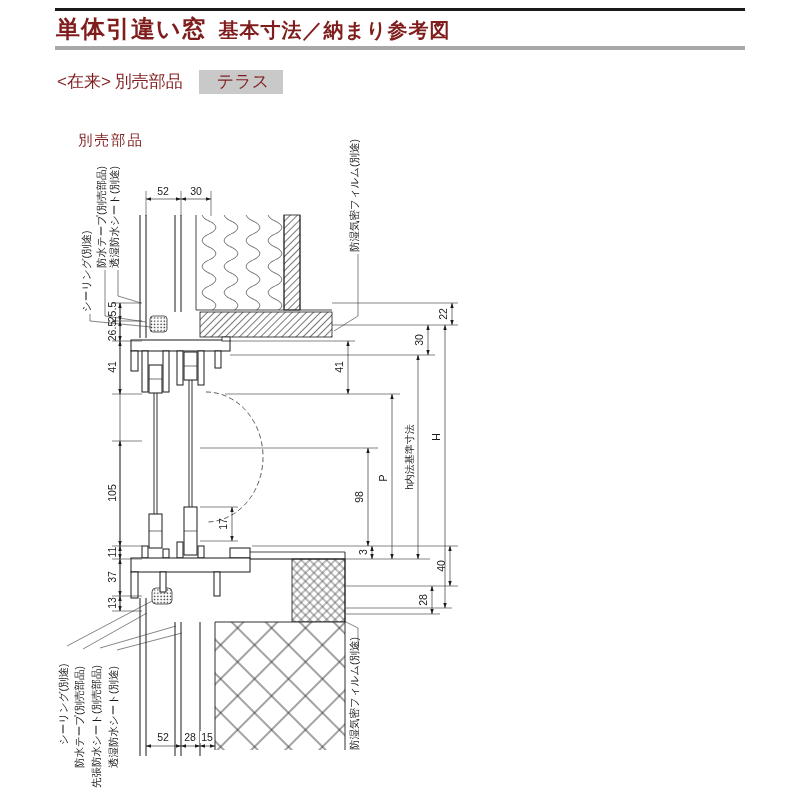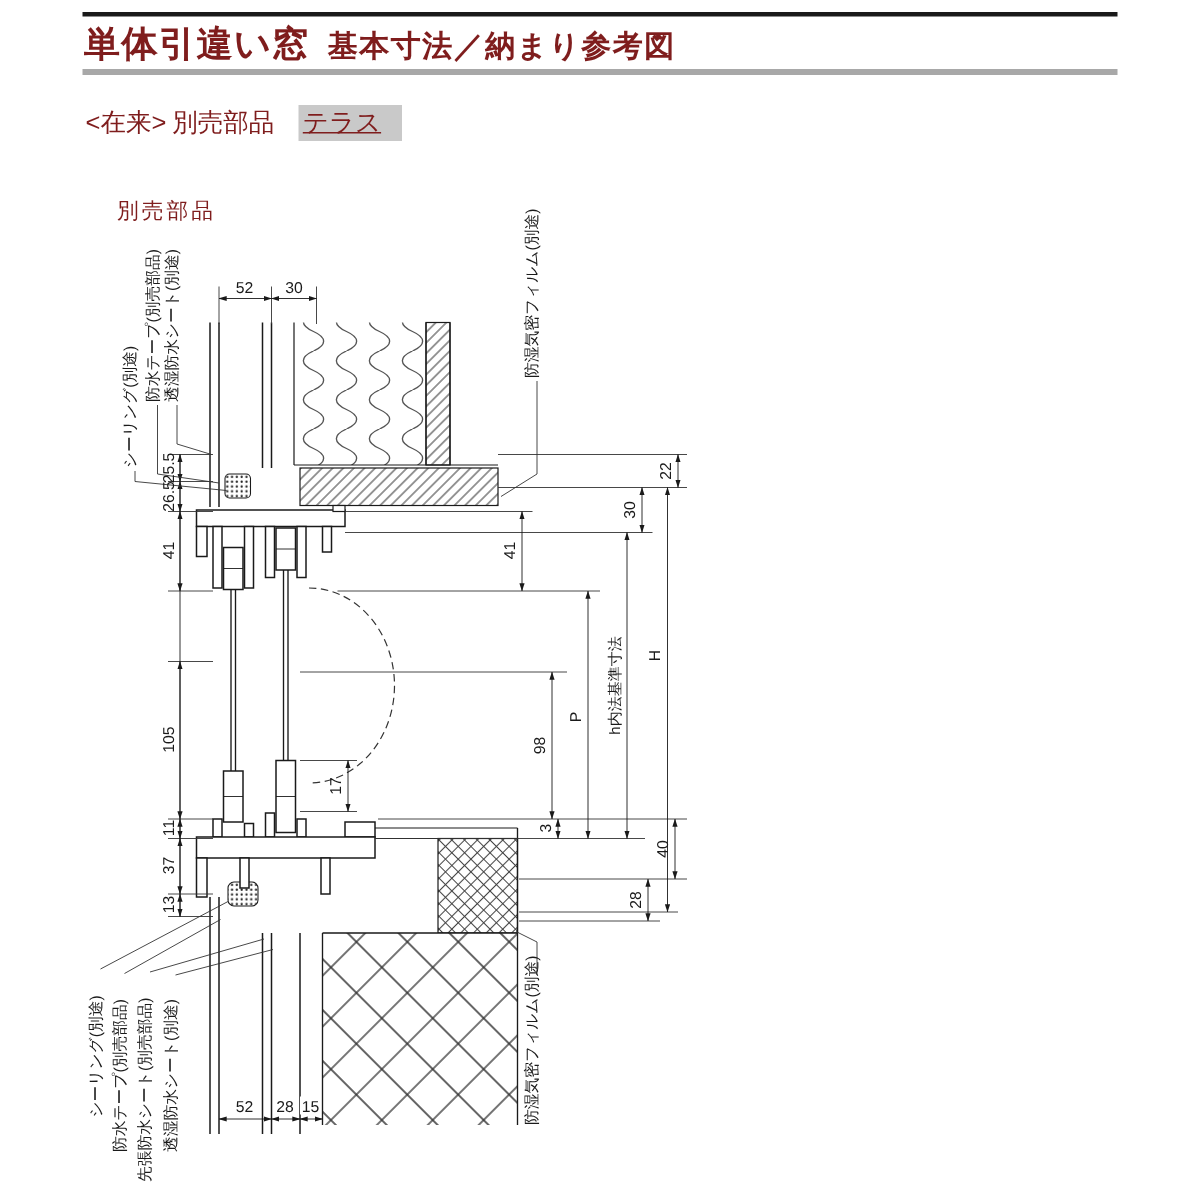--- a/index.html
+++ b/index.html
@@ -6,21 +6,21 @@
   .page{position:relative;width:800px;height:800px;background:#fff;overflow:hidden;
         font-family:"Liberation Sans","DejaVu Sans",sans-serif;color:#7f1d1d;border-radius:26px;}
   .top-rule{position:absolute;left:55px;top:8px;width:690px;height:3px;background:#1a1a1a;}
   .title-row{position:absolute;left:56px;top:13px;white-space:nowrap;}
   .title-main{font-size:24px;font-weight:bold;letter-spacing:1px;}
   .title-sub{font-size:20px;font-weight:bold;margin-left:12px;letter-spacing:1px;}
   .title-underline{position:absolute;left:55px;top:46px;width:690px;height:4px;background:#a8a8a8;}
   .subtitle-row{position:absolute;left:57px;top:70px;font-size:17px;white-space:nowrap;}
   .subtitle-row .construction{margin-right:4px;}
   .subtitle-row .angle{margin-right:16px;}
-  .badge{background:#c9c9c9;padding:2px 14px 3px 3px;text-decoration:underline;}
+  .badge{background:#c9c9c9;padding:2px 14px 3px 18px;}
   .view-label{position:absolute;left:78px;top:131px;font-size:14.5px;letter-spacing:2px;}
   svg{position:absolute;left:0;top:0;}
   svg text{font-family:"Liberation Sans","DejaVu Sans",sans-serif;}
 </style>
 </head>
 <body>
 
 <div class="page">
 
   <div class="top-rule"></div>

